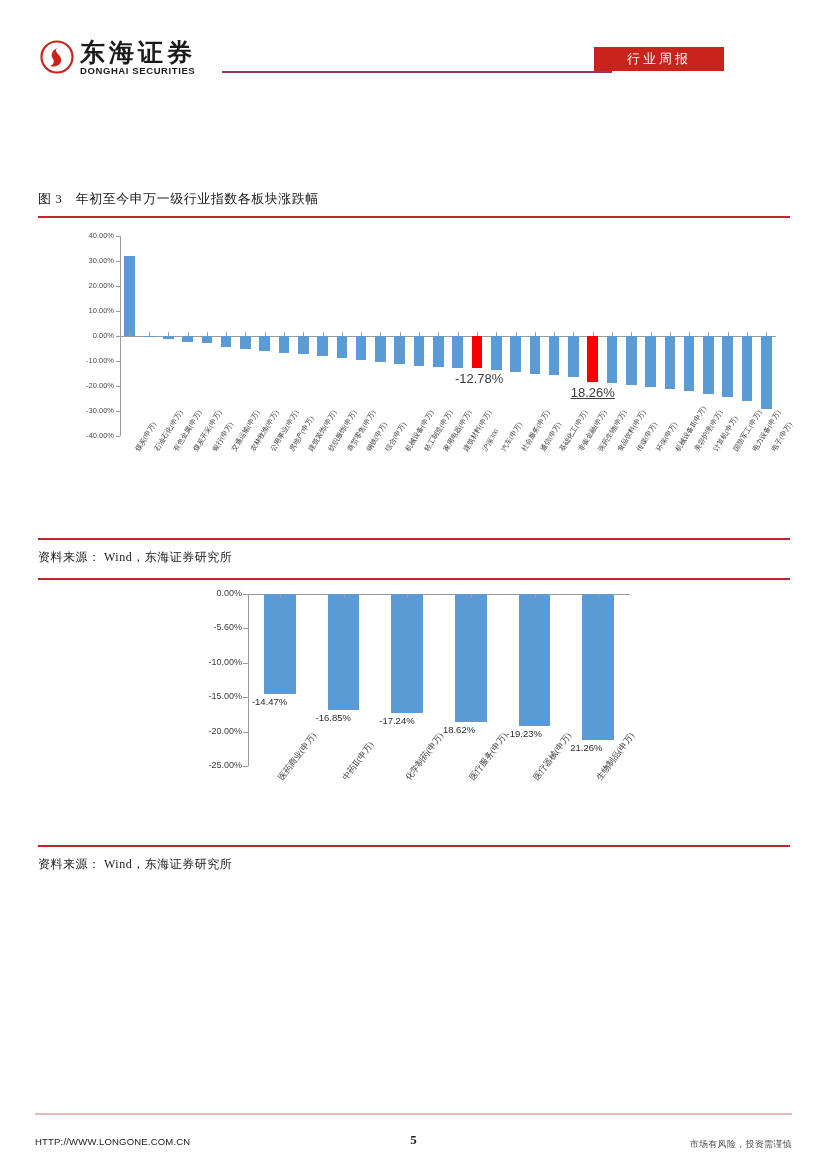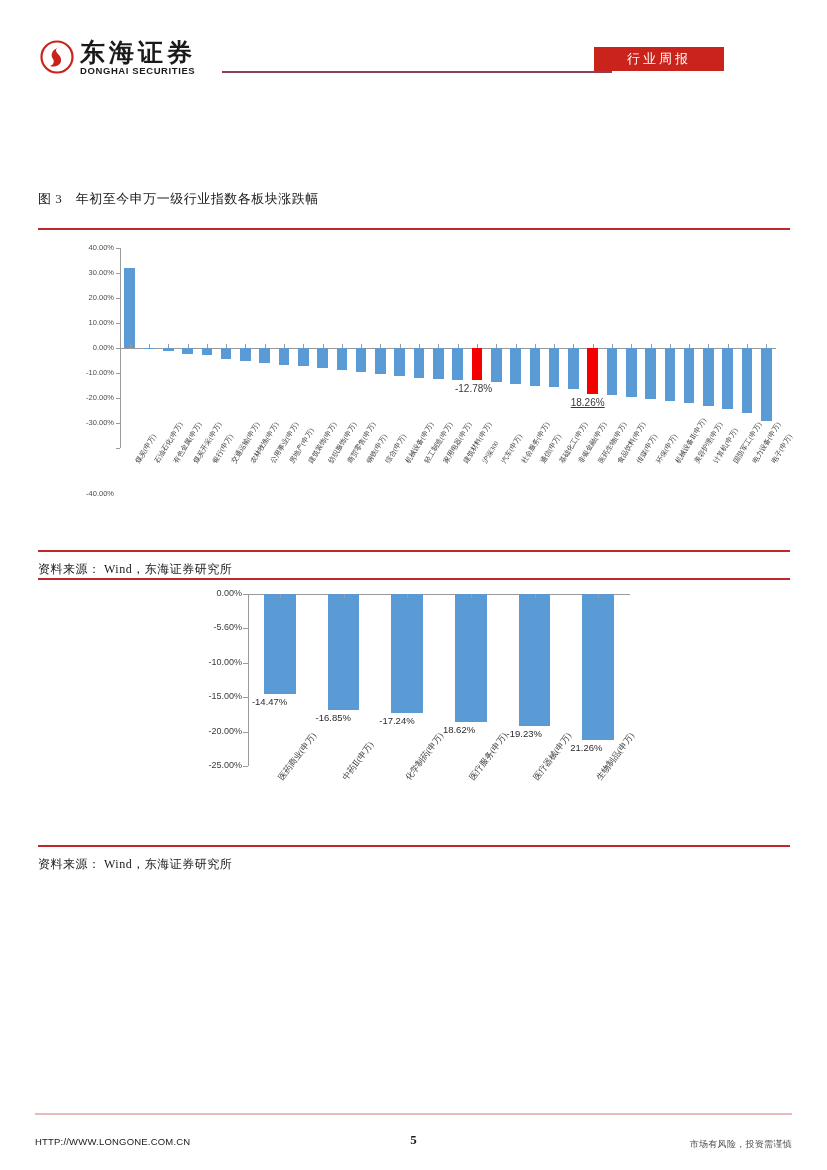--- a/index.html
+++ b/index.html
@@ -21,34 +21,34 @@
   .header-rule{position:absolute;left:222px;top:71px;width:390px;height:2px;background:#8e3f55;}
   .badge{position:absolute;right:35px;top:47px;width:130px;height:24px;background:#c9231c;
          color:#fff;font-size:13px;letter-spacing:3px;text-align:center;line-height:24px;}
   
   .para{position:absolute;color:#1a1a1a;font-size:14.5px;line-height:33px;
         text-align:justify;letter-spacing:0.4px;}
   #para-top{left:228px;top:82px;width:568px;text-indent:28px;}
   #para-bottom{left:228px;top:946px;width:572px;text-indent:28px;}
   
   .fig-block{position:absolute;left:38px;width:752px;}
-  .fig-caption{font-size:13px;color:#1a1a1a;letter-spacing:0.5px;padding-bottom:20px;}
+  .fig-caption{font-size:13px;color:#1a1a1a;letter-spacing:0.5px;padding-bottom:8px;}
   .fig-rule{height:2px;background:#c0272d;width:100%;}
   .fig-rule-bottom{height:1.5px;background:#c0272d;width:100%;}
   .fig-source{font-size:12px;color:#1a1a1a;padding-top:9px;letter-spacing:0.5px;}
   
   .chart{position:relative;width:100%;background:#fff;}
   .yaxis-lab{position:absolute;font-family:"Liberation Sans",sans-serif;
              font-size:7.5px;color:#4b4b4b;text-align:right;white-space:nowrap;}
   .gridtick{position:absolute;background:#9a9a9a;}
   .axisline{position:absolute;background:#9a9a9a;}
   .bar{position:absolute;}
   .bar.blue{background:#5b9bd5;}
   .bar.red{background:#f50000;}
-  .bar-lab{position:absolute;font-family:"Liberation Sans",sans-serif;font-size:10px;
+  .bar-lab{position:absolute;font-family:"Liberation Sans",sans-serif;font-size:13px;
            color:#3a3a3a;white-space:nowrap;}
   .xlab{position:absolute;font-size:7px;color:#3a3a3a;white-space:nowrap;
         transform-origin:left top;transform:rotate(-58deg);}
   .xlab4{position:absolute;font-size:8.5px;color:#3a3a3a;white-space:nowrap;
          transform-origin:left top;transform:rotate(-53deg);}
   .bar-lab4{position:absolute;font-family:"Liberation Sans",sans-serif;font-size:9.5px;
             color:#2b2b2b;white-space:nowrap;}
   .ylab4{position:absolute;font-family:"Liberation Sans",sans-serif;font-size:9px;
          color:#3a3a3a;text-align:right;white-space:nowrap;}
   
@@ -92,21 +92,21 @@
         <div class="yaxis-lab" style="left:16px;top:88px;width:60px;">10.00%</div>
         <div class="gridtick" style="left:78px;top:93px;width:4px;height:1px;"></div>
         <div class="yaxis-lab" style="left:16px;top:113px;width:60px;">0.00%</div>
         <div class="gridtick" style="left:78px;top:118px;width:4px;height:1px;"></div>
         <div class="yaxis-lab" style="left:16px;top:138px;width:60px;">-10.00%</div>
         <div class="gridtick" style="left:78px;top:143px;width:4px;height:1px;"></div>
         <div class="yaxis-lab" style="left:16px;top:163px;width:60px;">-20.00%</div>
         <div class="gridtick" style="left:78px;top:168px;width:4px;height:1px;"></div>
         <div class="yaxis-lab" style="left:16px;top:188px;width:60px;">-30.00%</div>
         <div class="gridtick" style="left:78px;top:193px;width:4px;height:1px;"></div>
-        <div class="yaxis-lab" style="left:16px;top:213px;width:60px;margin-top:46px;">-40.00%</div>
+        <div class="yaxis-lab" style="left:16px;top:213px;width:60px;">-40.00%</div>
         <div class="gridtick" style="left:78px;top:218px;width:4px;height:1px;"></div>
         <div class="axisline" style="left:82px;top:118px;width:656px;height:1.2px;"></div>
         <div class="bar blue" style="left:86.34117647058822px;top:38px;width:10.611764705882353px;height:80px;"></div>
         <div class="gridtick" style="left:91.6470588235294px;top:114px;width:1px;height:4px;"></div>
         <div class="xlab" style="left:94.6470588235294px;top:230px;">煤炭(申万)</div>
         <div class="bar blue" style="left:105.63529411764705px;top:118px;width:10.611764705882353px;height:0.7499999999999858px;"></div>
         <div class="gridtick" style="left:110.94117647058823px;top:114px;width:1px;height:4px;"></div>
         <div class="xlab" style="left:113.94117647058823px;top:230px;">石油石化(申万)</div>
         <div class="bar blue" style="left:124.92941176470589px;top:118px;width:10.611764705882353px;height:2.499999999999986px;"></div>
         <div class="gridtick" style="left:130.23529411764707px;top:114px;width:1px;height:4px;"></div>

